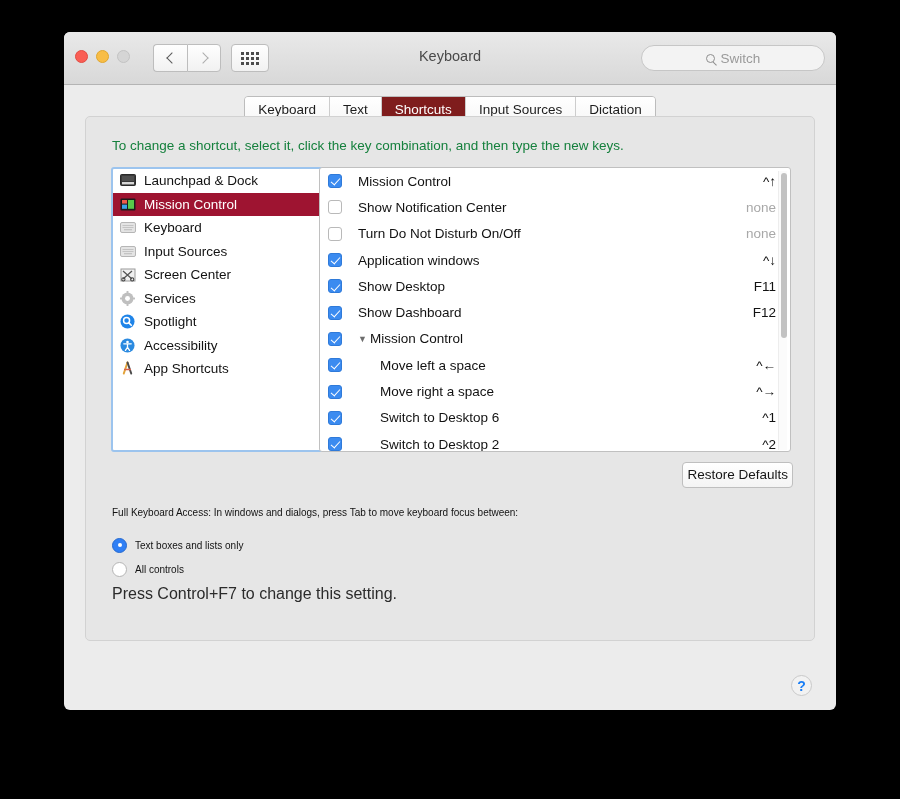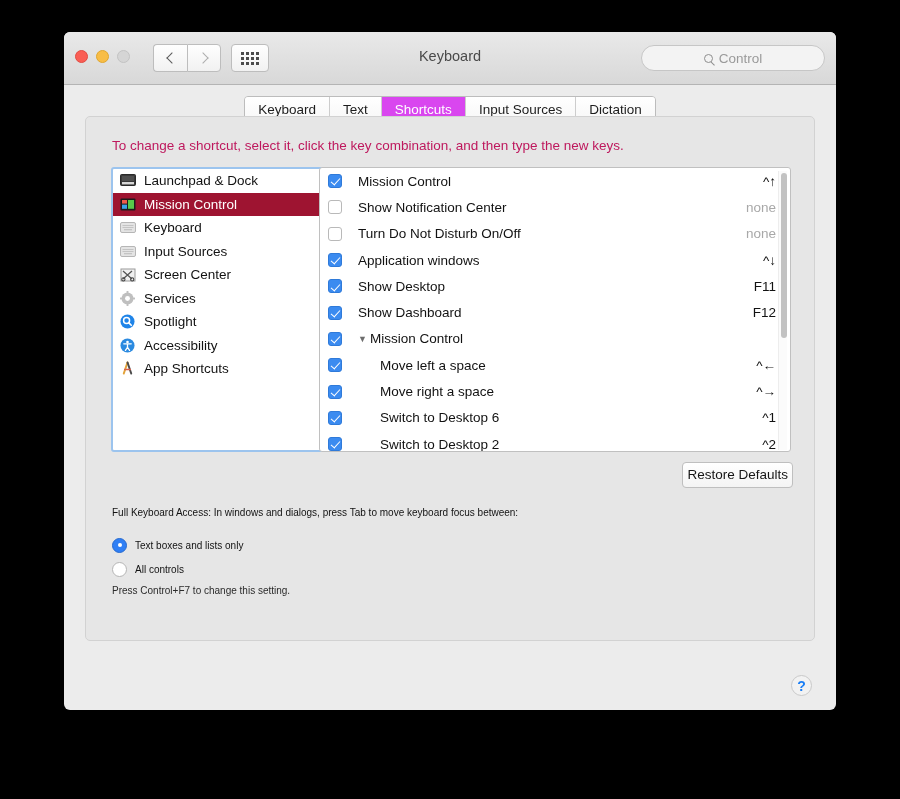--- a/index.html
+++ b/index.html
@@ -93,35 +93,35 @@
   }
   .tabs { display: flex; border: 1px solid #bcbcbc; border-radius: 4px; overflow: hidden; }
   .tab {
     padding: 4px 13px 5px;
     font-size: 13.5px; color: #1d1d1d;
     background: linear-gradient(to bottom, #ffffff, #f6f6f6);
     border-right: 1px solid #cdcdcd;
     line-height: 18px;
   }
   .tab:last-child { border-right: none; }
-  .tab.active { background: #d946ef; color: #ffffff; }
+  .tab.active { background: #7f1d1d; color: #ffffff; }
 
   
   .panel {
     position: absolute;
     left: 21px; top: 84px;
     width: 730px; height: 525px;
     background: #e6e6e6;
     border: 1px solid #d2d2d2;
     border-radius: 5px;
   }
 
   .hint {
     position: absolute; left: 26px; top: 21px;
-    font-size: 13.5px; color: #be185d;
+    font-size: 13.5px; color: #15803d;
   }
 
   
   .sidebar {
     position: absolute; left: 25px; top: 50px;
     width: 228px; height: 285px;
     background: #ffffff;
     border: 2px solid #9cc4ee;
     border-radius: 3px;
     overflow: hidden;
@@ -204,21 +204,21 @@
   .radio {
     width: 15px; height: 15px; border-radius: 50%;
     border: 1px solid #b5b5b5; background: #ffffff;
     margin-right: 8px; flex: none; position: relative;
   }
   .radio.on { background: #2f7ff5; border-color: #2669cf; }
   .radio.on::after {
     content: ""; position: absolute; left: 4.5px; top: 4.5px;
     width: 4px; height: 4px; border-radius: 50%; background: #ffffff;
   }
-  .presshint { position: absolute; left: 26px; top: 468px; font-size: 10px; color: #2b2b2b; }
+  .presshint { position: absolute; left: 26px; top: 468px; font-size: 16px; color: #2b2b2b; }
 
   
   .help {
     position: absolute; right: 24px; bottom: 14px;
     width: 21px; height: 21px; border-radius: 50%;
     background: #f2f2f2; border: 1px solid #c9c9c9;
     display: flex; align-items: center; justify-content: center;
     font-size: 14px; color: #1a7ef5; font-weight: bold;
   }
 </style>
@@ -257,21 +257,21 @@
           <i></i>
           <i></i>
           <i></i>
       </span>
     </div>
 
     <div class="wtitle">Keyboard</div>
 
     <div class="searchfield">
       <span class="mag"></span>
-      <span class="searchph">Control</span>
+      <span class="searchph">Switch</span>
     </div>
   </div>
 
   <div class="tabbar">
     <div class="tabs">
       <div class="tab">Keyboard</div>
       <div class="tab">Text</div>
       <div class="tab active">Shortcuts</div>
       <div class="tab">Input Sources</div>
       <div class="tab">Dictation</div>

